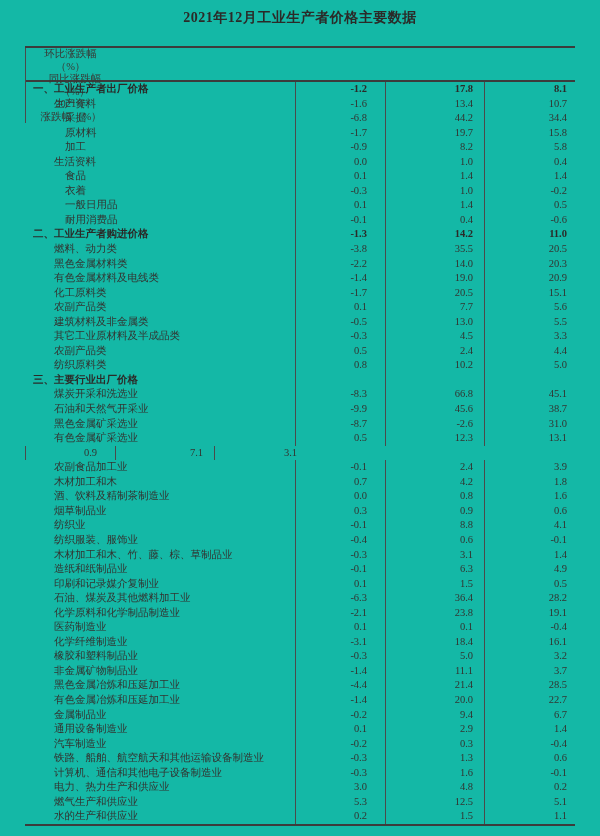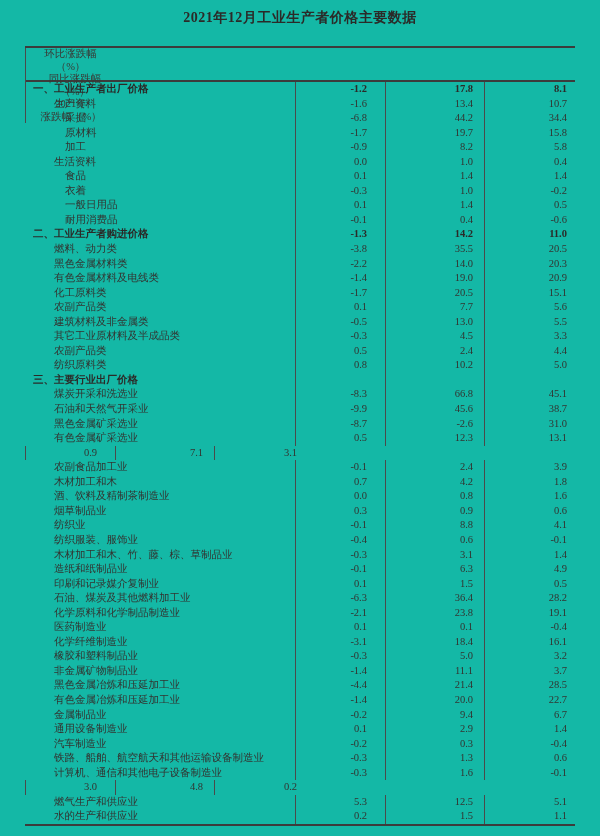--- a/index.html
+++ b/index.html
@@ -413,20 +413,21 @@
   </div>
 
   <div class="row">
     <div class="cell label-col row-label lvl1">计算机、通信和其他电子设备制造业</div>
     <div class="cell c1">-0.3</div>
     <div class="cell c2">1.6</div>
     <div class="cell c3">-0.1</div>
   </div>
 
   <div class="row">
+    <div class="cell label-col row-label lvl1">电力、热力生产和供应业</div>
     <div class="cell c1">3.0</div>
     <div class="cell c2">4.8</div>
     <div class="cell c3">0.2</div>
   </div>
 
   <div class="row">
     <div class="cell label-col row-label lvl1">燃气生产和供应业</div>
     <div class="cell c1">5.3</div>
     <div class="cell c2">12.5</div>
     <div class="cell c3">5.1</div>

